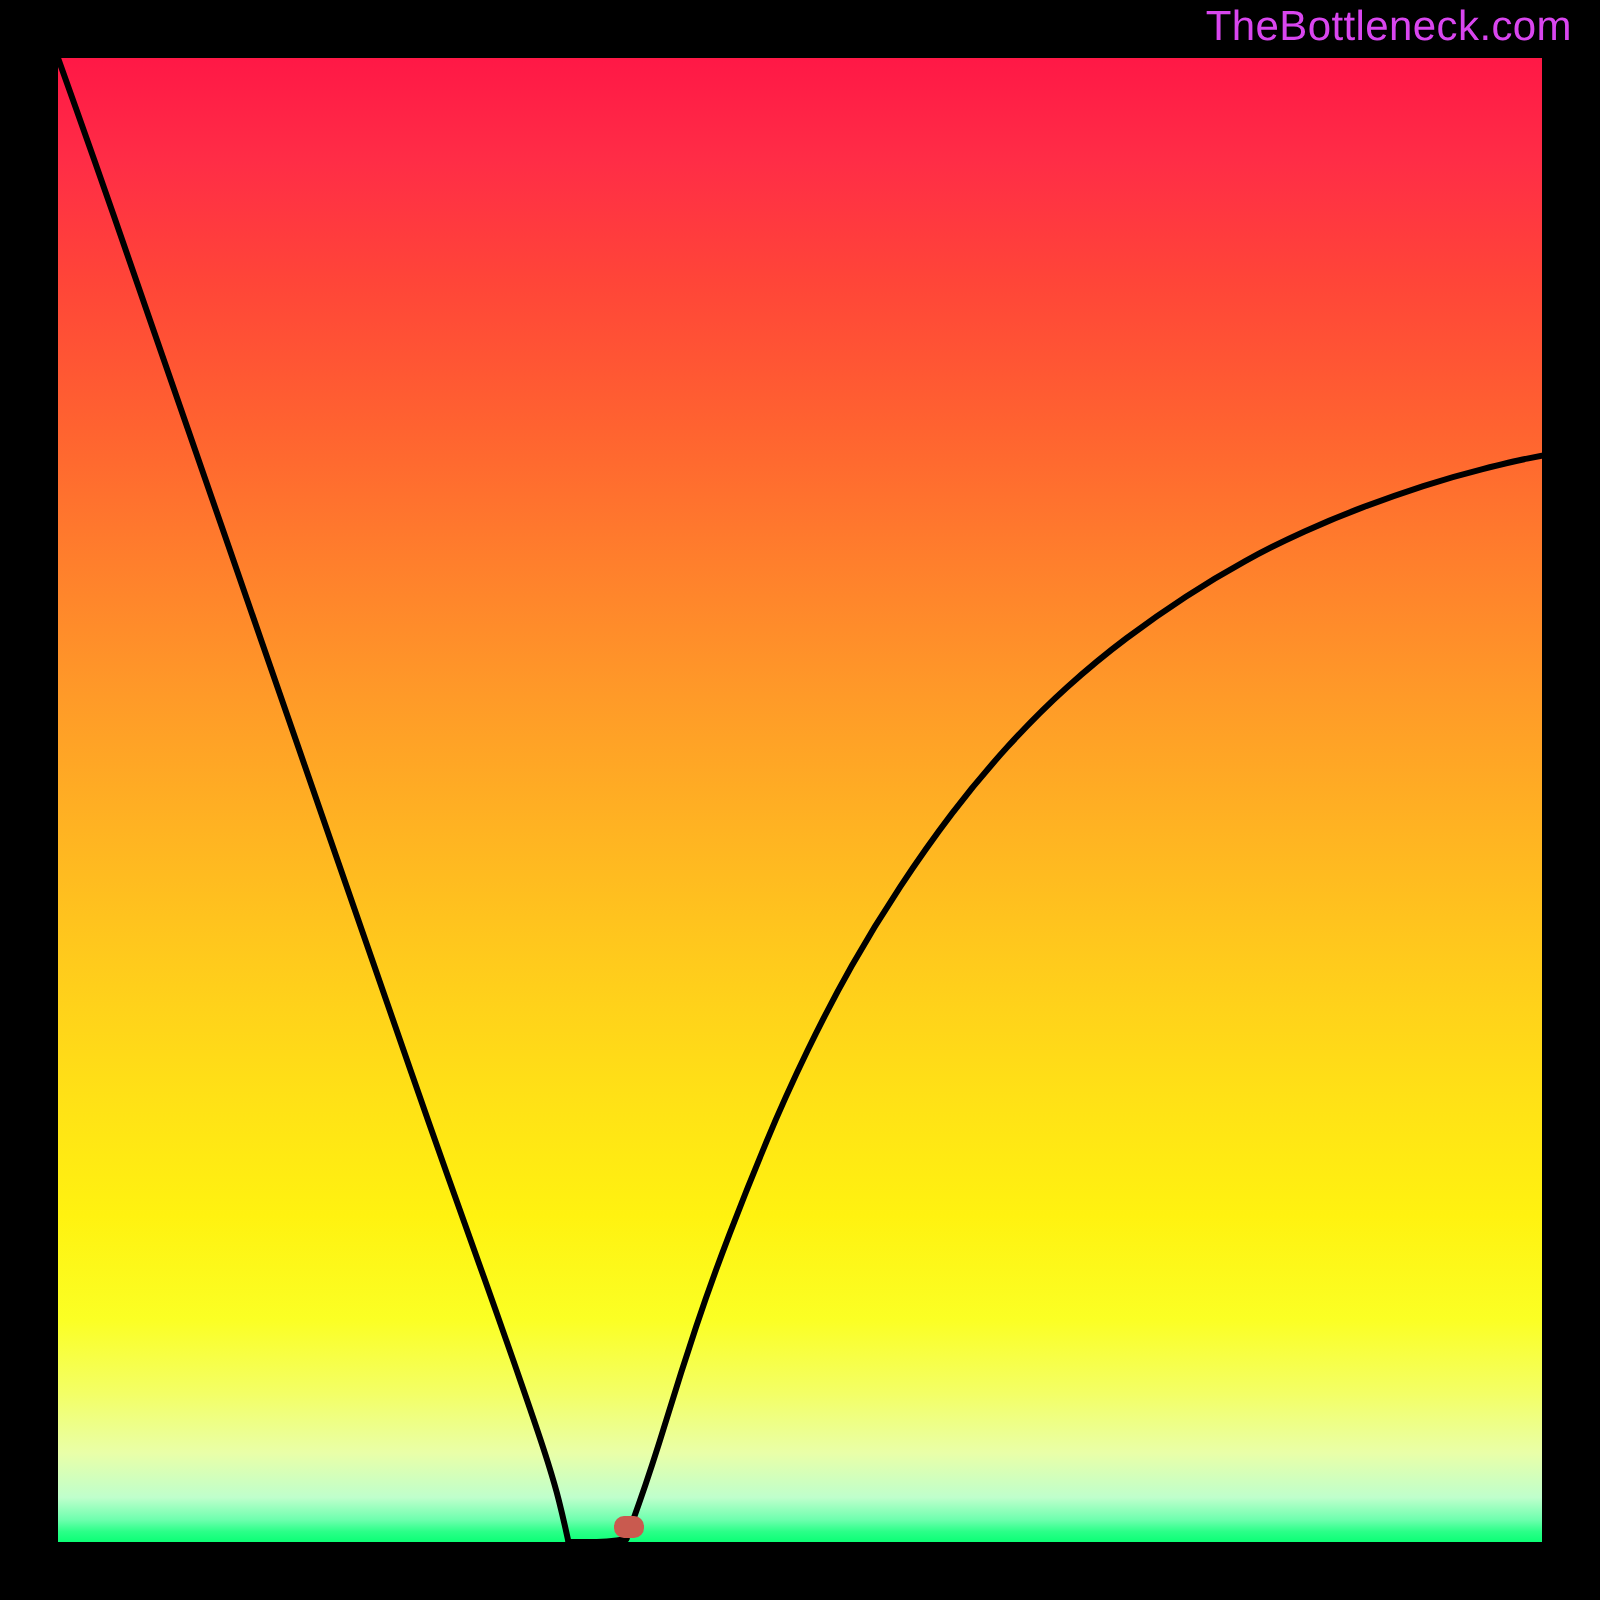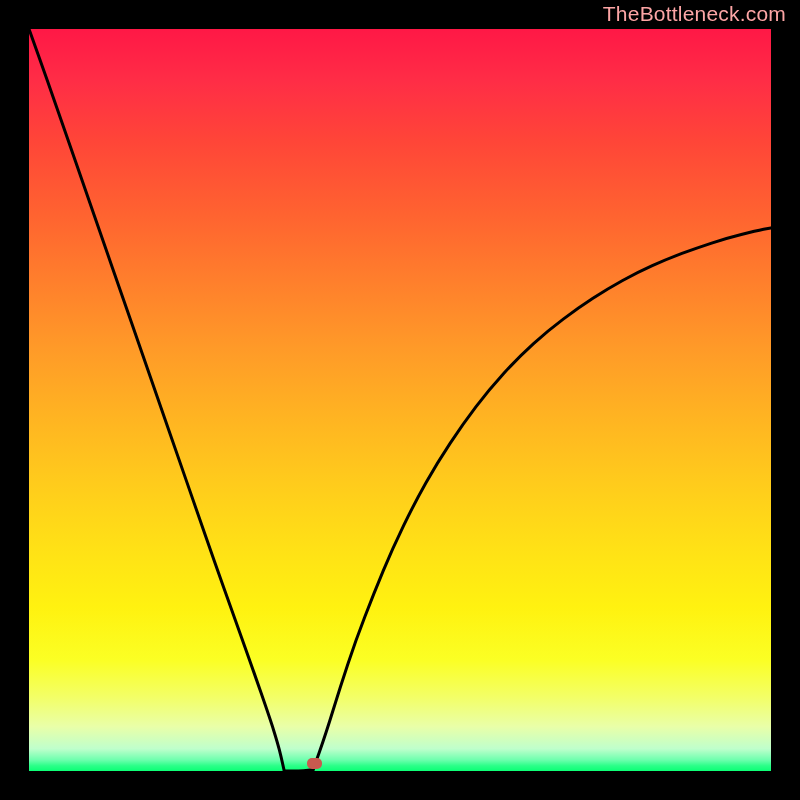--- a/index.html
+++ b/index.html
@@ -8,21 +8,21 @@
     height: 800px;
     background: #000;
     position: relative;
     overflow: hidden;
     font-family: Arial, Helvetica, sans-serif;
   }
   .watermark {
     position: absolute;
     top: 2px;
     right: 14px;
-    color: #fca5a5;
+    color: #d946ef;
     font-size: 21px;
     font-weight: 400;
     letter-spacing: 0.2px;
     z-index: 20;
   }
   .frame {
     position: absolute;
     left: 29px;
     top: 29px;
     width: 742px;

